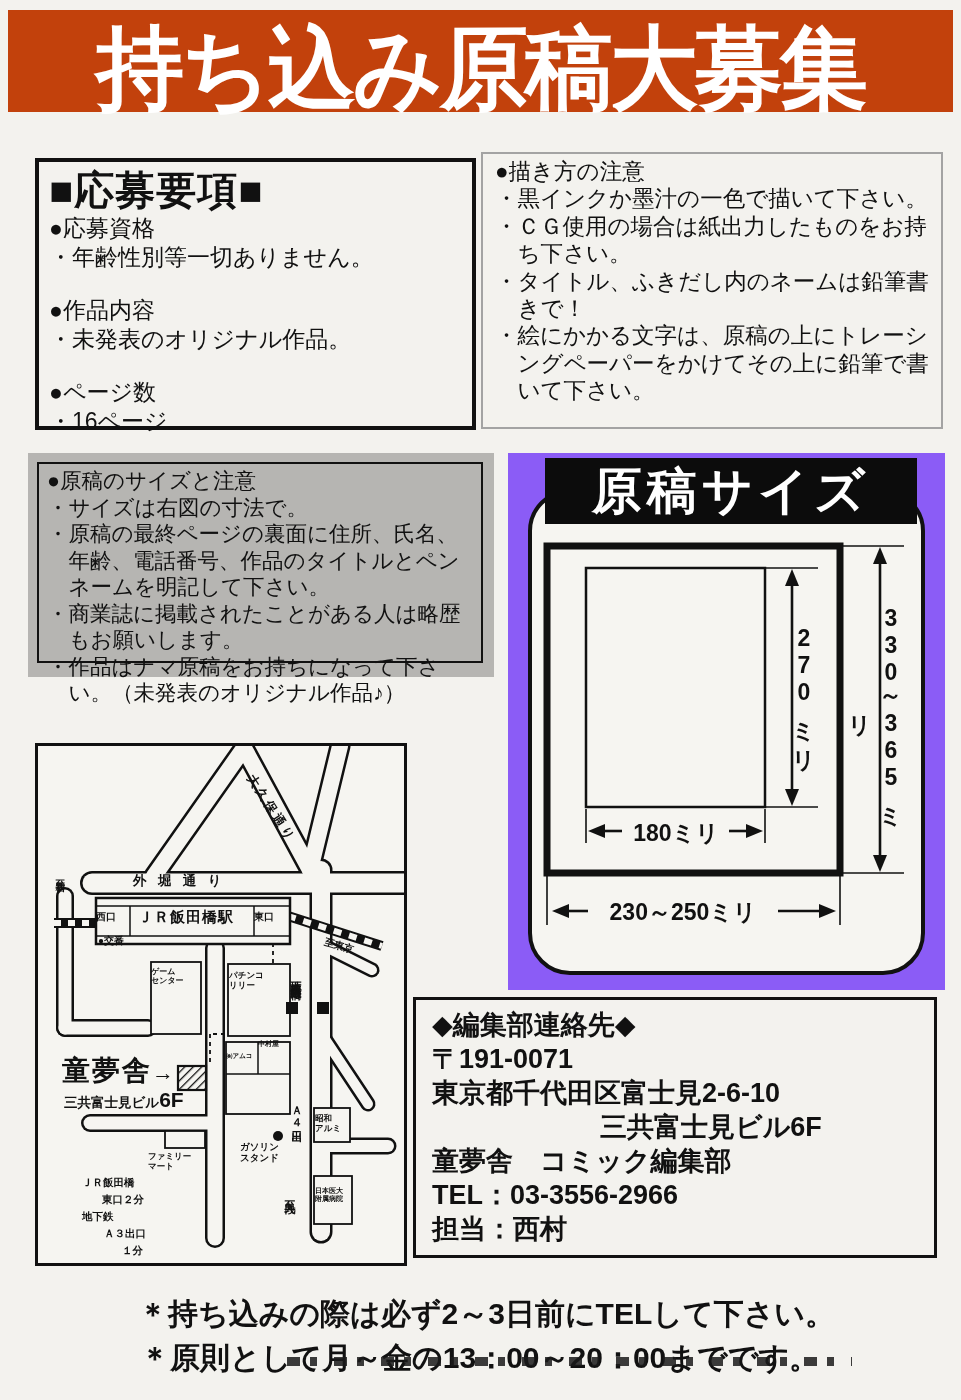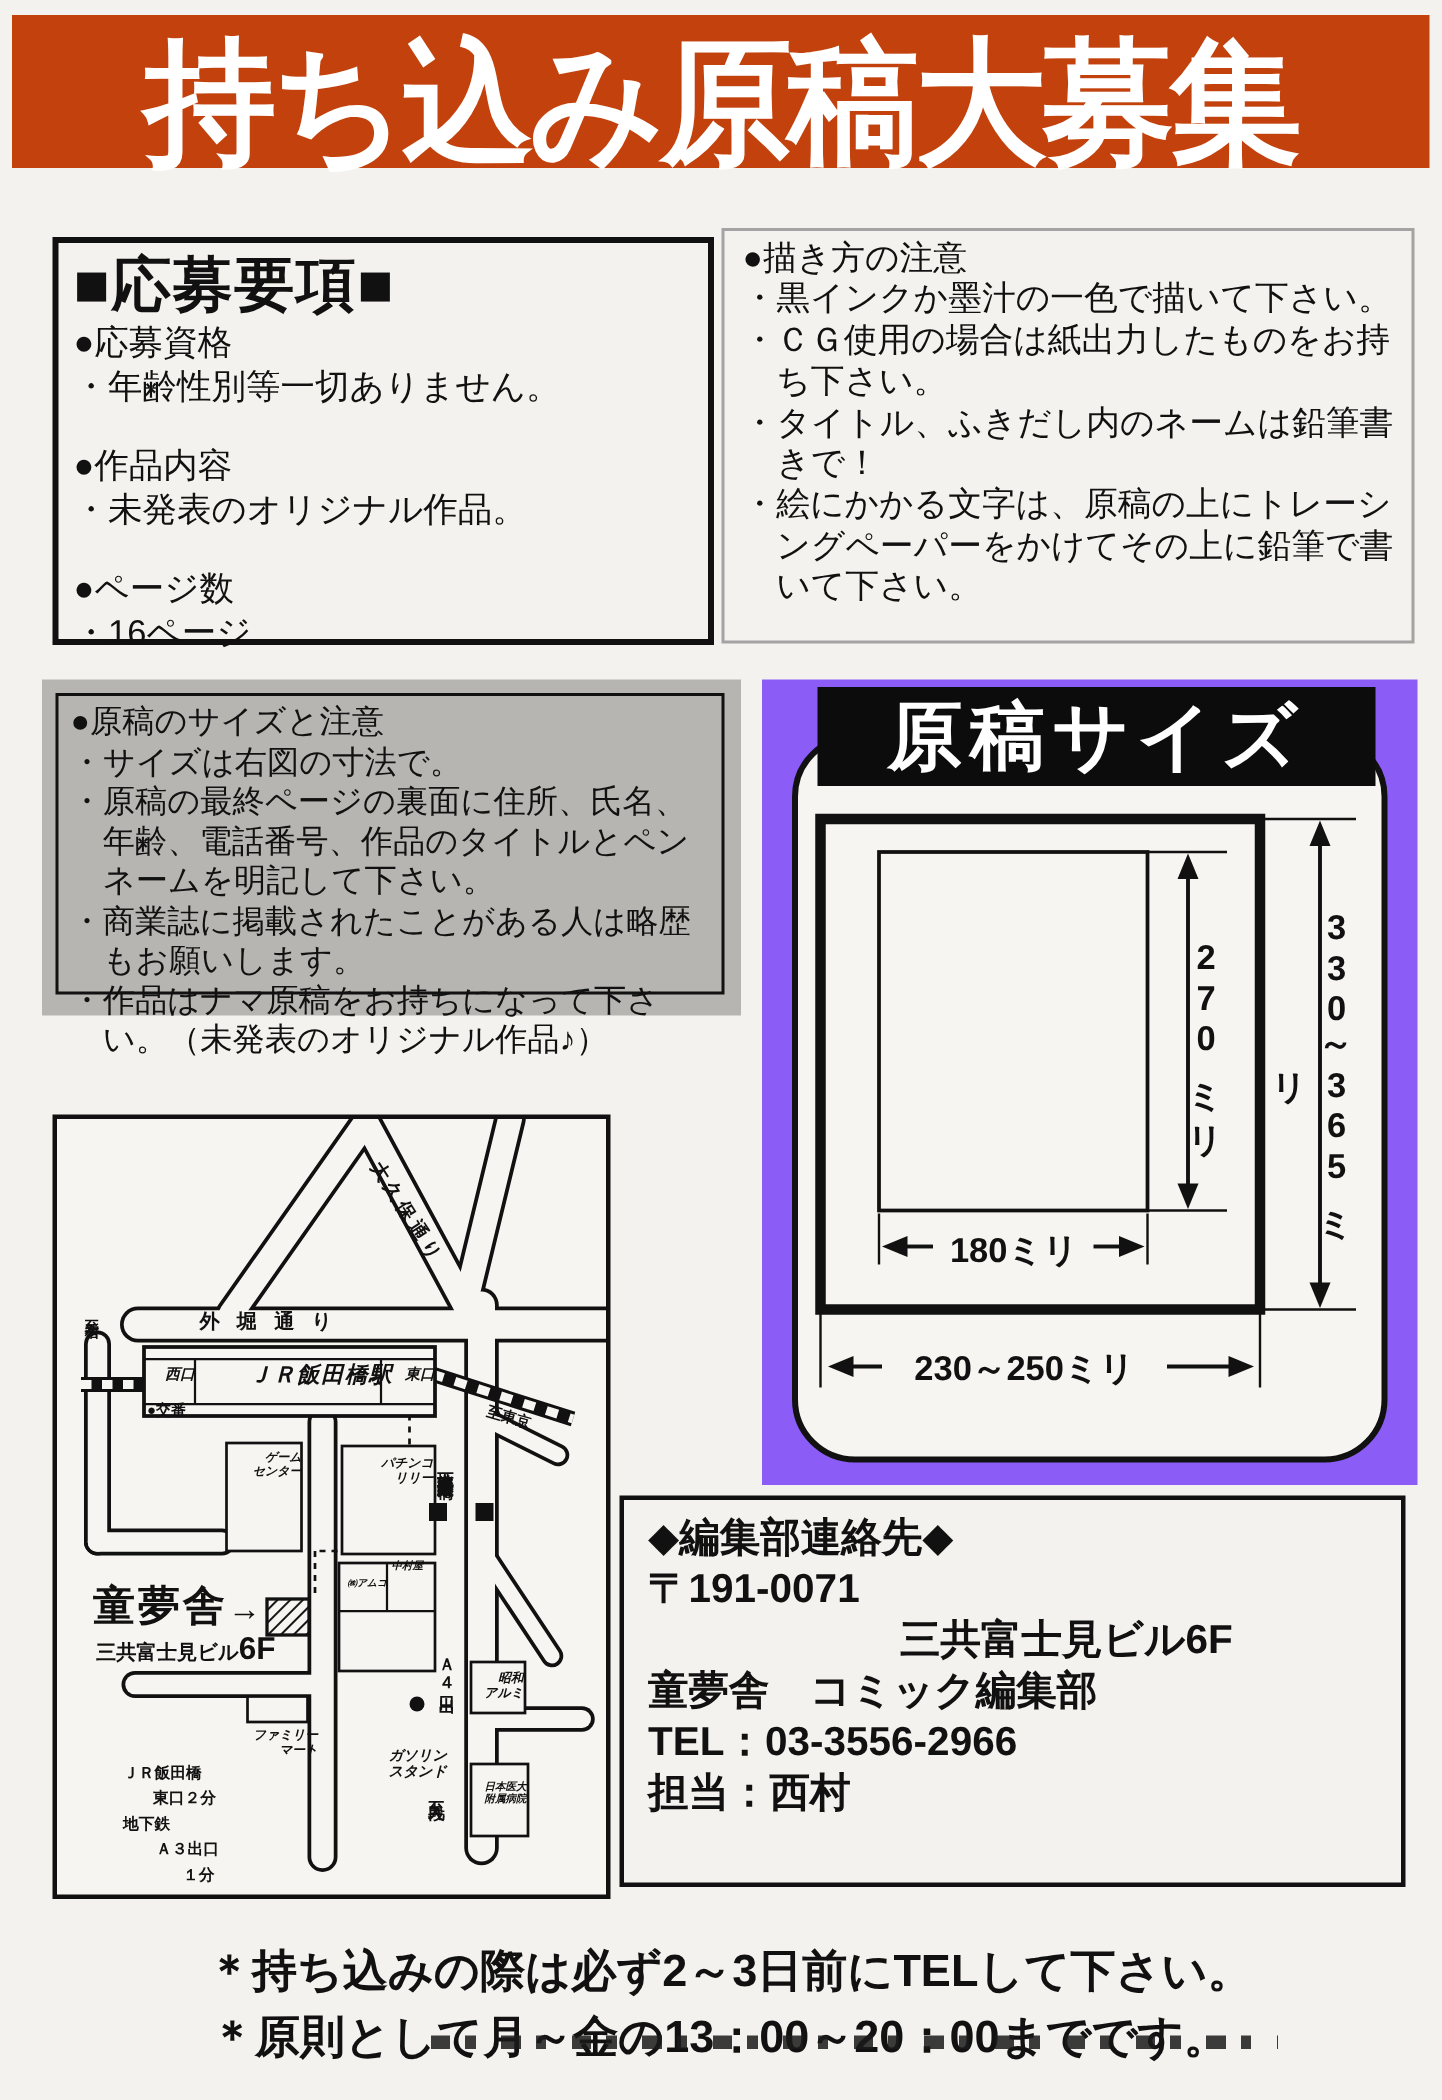--- a/index.html
+++ b/index.html
@@ -40,21 +40,21 @@
   .dim{position:absolute;font-size:23px;font-weight:bold;text-align:center;}
   .vtext{writing-mode:vertical-rl;text-orientation:upright;letter-spacing:1px;}
 
   
   .map-box{position:absolute;left:35px;top:743px;width:372px;height:523px;border:3px solid #111;
            box-sizing:border-box;background:#f6f5f1;overflow:hidden;}
   .map-svg{position:absolute;left:0;top:0;}
   .mlabel{position:absolute;white-space:pre-line;line-height:1.18;
           font-family:"Liberation Serif","DejaVu Serif",serif;font-weight:bold;}
   .msans{font-family:"Liberation Sans","DejaVu Sans",sans-serif;}
-  .ctr{text-align:right;font-style:italic;}
+  .ctr{text-align:left;}
 
   
   .contact-box{position:absolute;left:413px;top:997px;width:524px;height:261px;border:3px solid #111;
                box-sizing:border-box;padding:8px 14px 0 16px;font-weight:bold;}
   .contact-box .cline{font-size:27px;line-height:34px;}
   .indent{padding-left:168px;}
 
   
   .foot{position:absolute;font-size:30px;font-weight:bold;white-space:nowrap;}
   .clip-frag{position:absolute;left:287px;top:1357px;width:565px;height:9px;opacity:.85;
@@ -251,38 +251,39 @@
     <div class="mlabel ctr" style="left:188px;top:306px;width:32px;font-size:6.5px;">㈱アムコ</div>
     <div class="mlabel ctr" style="left:220px;top:294px;width:24px;font-size:7px;">中村屋</div>
     <div class="mlabel vtext" style="left:251px;top:226px;font-size:11px;height:122px;">地下鉄東西線飯田橋</div>
     <div class="mlabel vtext" style="left:252px;top:352px;font-size:11px;height:54px;">Ａ４出口</div>
     <div class="mlabel vtext" style="left:245px;top:446px;font-size:11px;height:46px;">至九段</div>
     <div class="mlabel msans" style="left:24px;top:308px;font-size:28px;font-weight:900;letter-spacing:2px;">童夢舎</div>
     <div class="mlabel msans" style="left:114px;top:314px;font-size:22px;">→</div>
     <div class="mlabel msans" style="left:26px;top:342px;font-size:13.5px;"><span>三共富士見ビル</span><span style="font-size:21px;">6F</span></div>
     <div class="mlabel ctr" style="left:110px;top:405px;width:64px;font-size:8.5px;">ファミリー
 マート</div>
-    <div class="mlabel ctr" style="left:202px;top:396px;width:58px;font-size:9.5px;margin-top:24px;">ガソリン
+    <div class="mlabel ctr" style="left:202px;top:396px;width:58px;font-size:9.5px;">ガソリン
 スタンド</div>
     <div class="mlabel ctr" style="left:277px;top:367px;width:34px;font-size:8.5px;">昭和
 アルミ</div>
     <div class="mlabel ctr" style="left:277px;top:441px;width:36px;font-size:7px;">日本医大
 附属病院</div>
     <div style="position:absolute;left:28px;top:428px;font-family:'Liberation Serif','DejaVu Serif',serif;font-weight:bold;font-size:10.5px;line-height:17px;">
       <div style="padding-left:16px;">ＪＲ飯田橋</div>
       <div style="padding-left:36px;">東口２分</div>
       <div style="padding-left:16px;">地下鉄</div>
       <div style="padding-left:38px;">Ａ３出口</div>
       <div style="padding-left:56px;">１分</div>
     </div>
   </section>
 
   <section class="contact-box">
     <div class="cline">◆編集部連絡先◆</div>
     <div class="cline">〒191-0071</div>
+    <div class="cline">東京都千代田区富士見2-6-10</div>
     <div class="cline indent">三共富士見ビル6F</div>
     <div class="cline">童夢舎　コミック編集部</div>
     <div class="cline">TEL：03-3556-2966</div>
     <div class="cline">担当：西村</div>
   </section>
 
   <div class="foot" style="left:138px;top:1294px;">＊持ち込みの際は必ず2～3日前にTELして下さい。</div>
   <div class="foot" style="left:140px;top:1338px;">＊原則として月～金の13：00～20：00までです。</div>
   <div class="clip-frag"></div>
 

